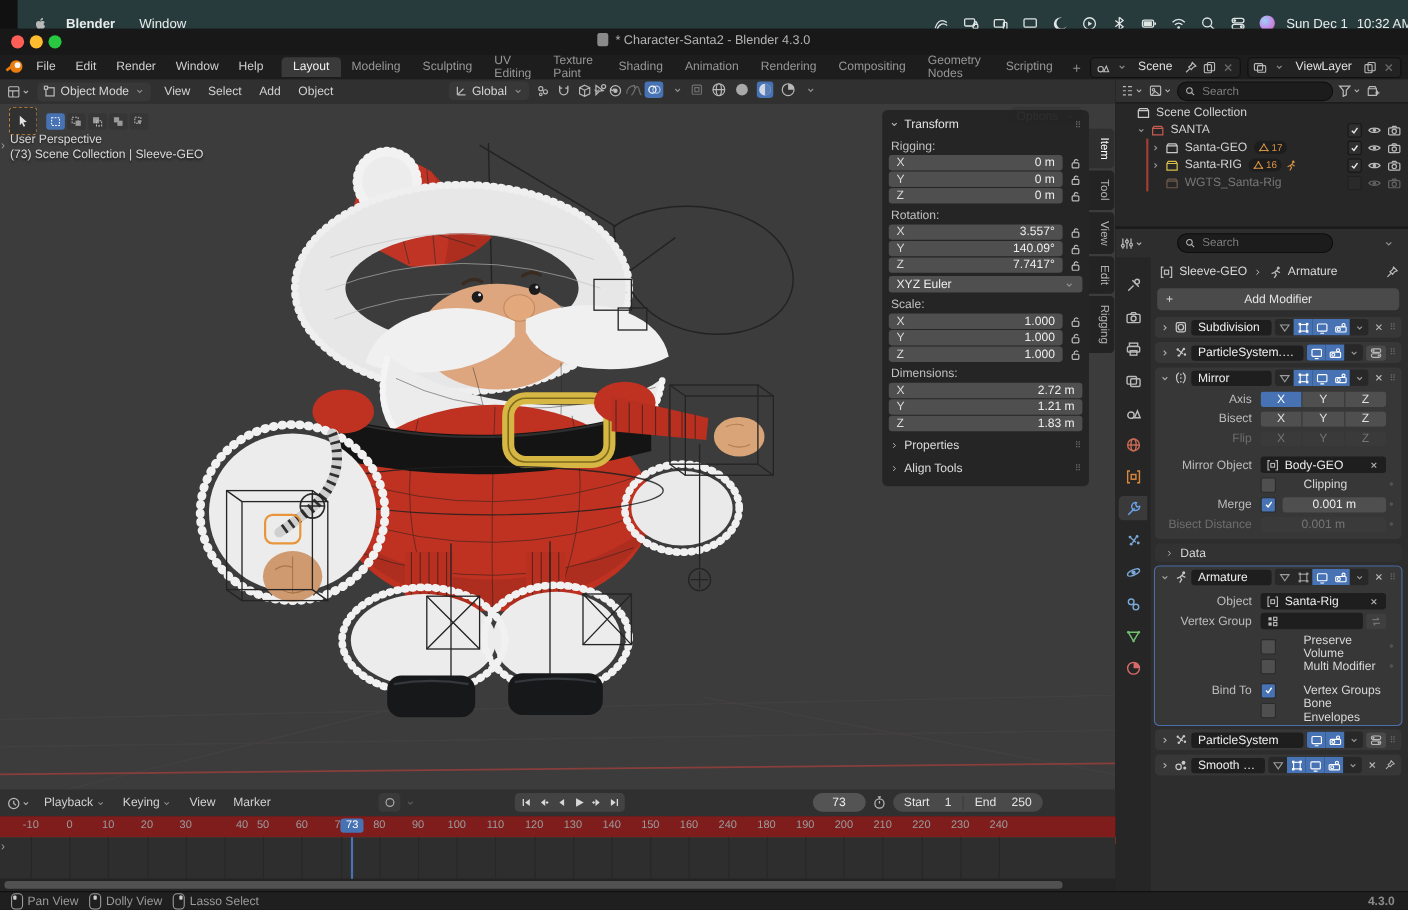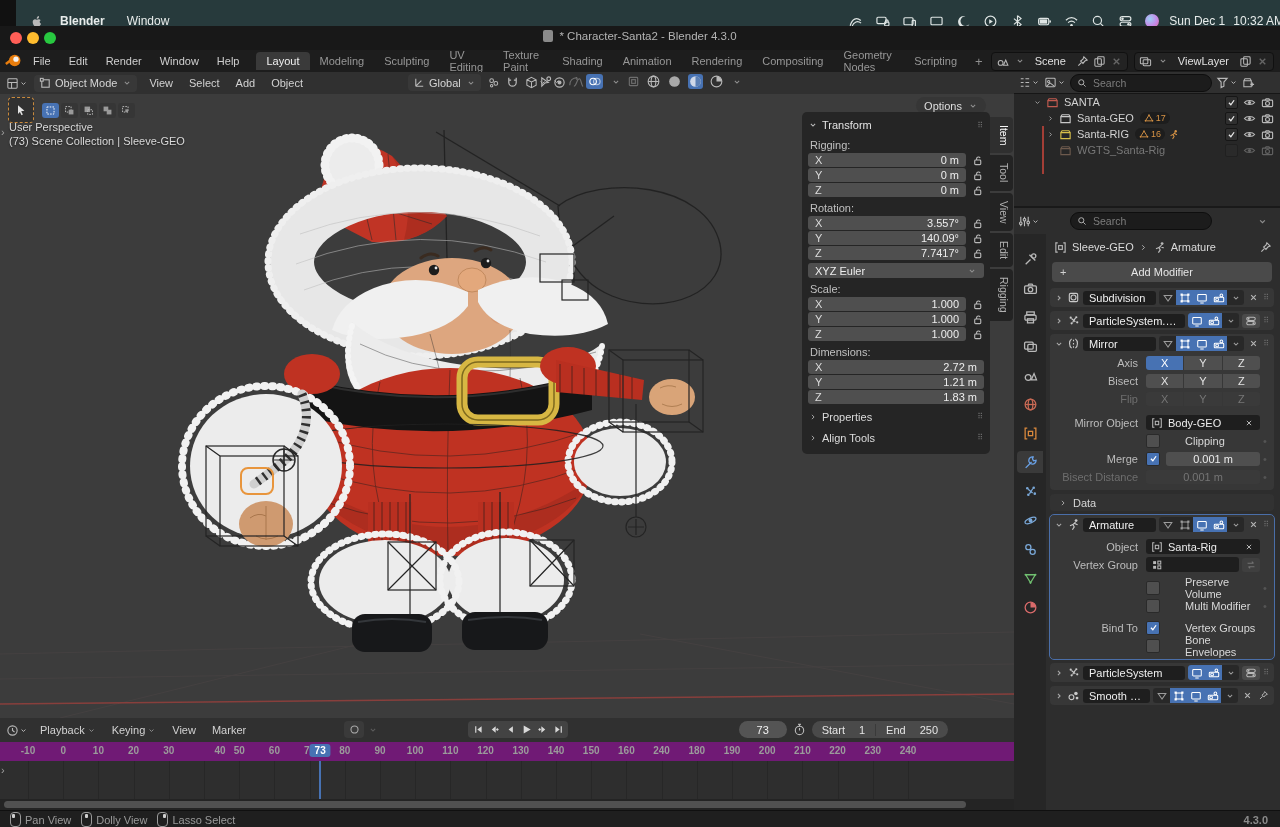--- a/index.html
+++ b/index.html
@@ -65,21 +65,21 @@
   #activetool{width:24px;height:24px;border:1px dashed #c98a3d;border-radius:4px;display:flex;align-items:center;justify-content:center;background:#2e2e2ecc;color:#e4e4e4;}
   .selmode{display:flex;gap:2px;}
   .selmode .sm{width:17px;height:15px;border-radius:3px;display:flex;align-items:center;justify-content:center;background:#30303088;color:#bdbdbd;}
   .selmode .sm.active{background:#4772b3;color:#fff;}
   #vp-label1{position:absolute;left:9px;top:27px;color:#d9d9d9;font-size:11px;text-shadow:0 1px 2px #0008;}
   #vp-label2{position:absolute;left:9px;top:41px;color:#d9d9d9;font-size:11px;text-shadow:0 1px 2px #0008;}
   .edgearrow{position:absolute;color:#9f9f9f;font-size:11px;}
   #optionsbtn{position:absolute;right:28px;top:3px;display:flex;align-items:center;background:#353535d9;border-radius:9px;height:17px;padding:0 8px;gap:4px;color:#dedede;}
 
   
-  #npanel{position:absolute;left:802px;top:18px;width:188px;background:rgba(36,36,36,.95);border-radius:5px;padding:4px 6px 8px 6px;box-sizing:border-box;}
+  #npanel{position:absolute;left:802px;top:6px;width:188px;background:rgba(36,36,36,.95);border-radius:5px;padding:4px 6px 8px 6px;box-sizing:border-box;}
   .np-phead{display:flex;align-items:center;height:18px;color:#e2e2e2;gap:4px;}
   .np-grip{margin-left:auto;color:#6f6f6f;letter-spacing:1px;font-size:8px;}
   .np-sub{color:#c0c0c0;margin:5px 0 2px 2px;}
   .axrow{display:flex;align-items:center;margin-bottom:1px;gap:5px;}
   .axfield{flex:1;display:flex;background:#4f4f4f;border-radius:3px;height:14px;align-items:center;padding:0 7px;color:#ededed;}
   .axfield .axn{width:14px;color:#dcdcdc;}
   .axfield .axv{margin-left:auto;}
   .dropfield{display:flex;background:#4f4f4f;border-radius:3px;height:15px;align-items:center;padding:0 7px;color:#ededed;margin:3px 0 1px 0;}
   .np-coll{display:flex;align-items:center;height:17px;color:#dcdcdc;gap:4px;margin-top:4px;}
   #nptabs{position:absolute;left:990px;top:23px;width:23px;display:flex;flex-direction:column;gap:2px;}
@@ -141,21 +141,21 @@
   
   #tlhead{left:0;top:718px;width:1014px;height:24px;}
   #tl-right{position:absolute;right:66px;top:3px;display:flex;align-items:center;gap:6px;}
   .framefield{background:#545454;border-radius:9px;height:17px;width:48px;display:flex;align-items:center;justify-content:center;color:#f2f2f2;}
   .serange{display:flex;align-items:center;background:#4a4a4a;border-radius:9px;height:17px;color:#e4e4e4;}
   .serange .seg2{padding:0 10px;display:flex;gap:14px;}
   #playctl{position:absolute;left:468px;top:3px;display:flex;background:#434343;border-radius:4px;height:17px;align-items:center;padding:0 2px;}
   #playctl .pb{width:16px;display:flex;justify-content:center;color:#d8d8d8;}
   #autokey{position:absolute;left:344px;top:3px;display:flex;align-items:center;gap:2px;}
   #autokey .ok{width:20px;height:17px;background:#3a3a3a;border-radius:4px;display:flex;align-items:center;justify-content:center;color:#a9a9a9;}
-  #ruler{left:0;top:742px;width:1014px;height:19px;background:#701a75;border-bottom:6px solid #f97316;overflow:hidden;font-weight:bold;}
+  #ruler{left:0;top:742px;width:1014px;height:19px;background:#7f1d1d;border-bottom:6px solid #f97316;overflow:hidden;}
   .rnum{position:absolute;top:3px;transform:translateX(-50%);color:#9b9b9b;font-size:10px;}
   #tracks{left:0;top:761px;width:1014px;height:38px;background:#2e2e2e;overflow:hidden;}
   .gline{position:absolute;top:0;bottom:0;width:1px;background:#272727;}
   #playheadline{position:absolute;top:0;bottom:0;width:2px;background:#4772b3;}
   #fbadge{position:absolute;top:2px;transform:translateX(-50%);background:#4772b3;color:#fff;border-radius:3px;padding:1px 5px;font-size:10px;}
   #hscroll{left:0;top:799px;width:1014px;height:11px;background:#242424;}
   #hthumb{position:absolute;left:4px;top:2px;height:7px;width:962px;background:#515151;border-radius:4px;}
 
   
   #statusbar{left:0;top:810px;width:1280px;height:17px;background:#1f1f1f;display:flex;align-items:center;color:#9a9a9a;border-top:1px solid #101010;}
@@ -925,20 +925,29 @@
     <div id="nptabs">
         <div class="nptab active">Item</div>
         <div class="nptab">Tool</div>
         <div class="nptab">View</div>
         <div class="nptab">Edit</div>
         <div class="nptab">Rigging</div>
       </div>
   </div>
 
   <div id="outliner" class="abs">
+      <div class="olrow" style="padding-left:4px;">
+        <span class="caret"></span>
+        <span class="oic ic" style="color:#c9c9c9">
+          <svg viewBox="0 0 14 14" stroke="currentColor" fill="none" stroke-width="1.2">
+            <path d="M2 5 H12 V11.5 H2 Z M2 5 L3.3 3 H10.7 L12 5"></path>
+          </svg>
+        </span>
+        <span class="lbl">Scene Collection</span>
+      </div>
       <div class="olrow" style="padding-left:17px;">
         <span class="caret">
           <svg viewBox="0 0 14 14" stroke="currentColor" fill="none" stroke-width="1.5" style="width:9px;height:9px;">
             <path d="M4 5.5 L7 8.5 L10 5.5"></path>
           </svg>
         </span>
         <span class="oic ic" style="color:#c35b50">
           <svg viewBox="0 0 14 14" stroke="currentColor" fill="none" stroke-width="1.2">
             <path d="M2 5 H12 V11.5 H2 Z M2 5 L3.3 3 H10.7 L12 5"></path>
           </svg>

